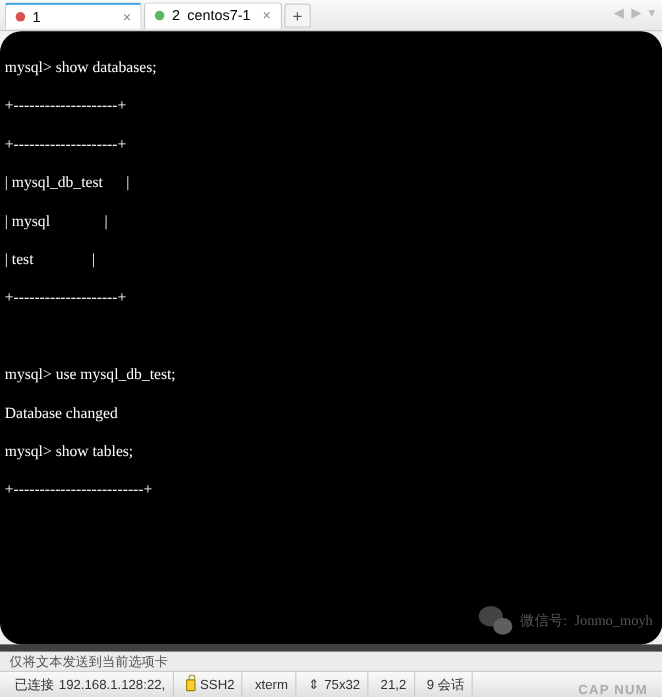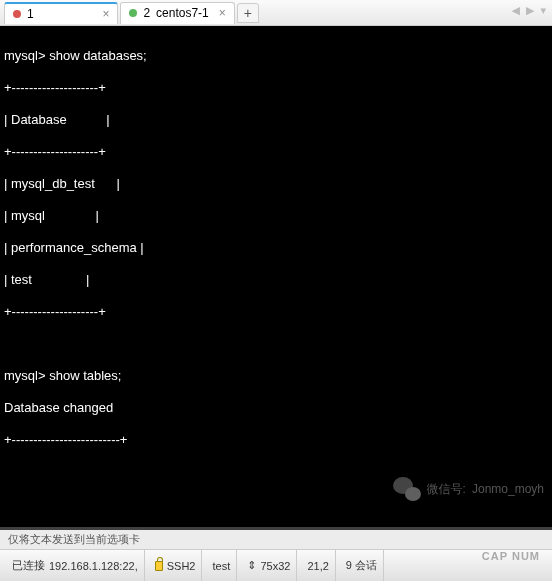--- a/index.html
+++ b/index.html
@@ -57,33 +57,34 @@
     }
     .tab-nav {
       position: absolute; right: 4px; top: 4px;
       display: flex; gap: 2px; align-items: center;
     }
     .tab-nav span { color: #bbb; font-size: 11px; cursor: pointer; padding: 0 2px; }
     .terminal {
       flex: 1;
       background: #000;
       color: #fff;
-      font-family: Liberation Sans, sans-serif;
+      font-family: Liberation Serif, serif;
       font-size: 13px;
       line-height: 16px;
       padding: 6px 4px 0 4px;
       white-space: pre;
       overflow: hidden;
       position: relative;
+      border-radius: 18px;
     }
     .terminal .line { min-height: 16px; }
     .watermark-area {
       position: absolute;
       right: 8px;
-      bottom: 24px;
+      bottom: 6px;
       display: flex;
       align-items: center;
       gap: 6px;
       color: #6a6a6a;
       font-size: 12px;
       opacity: 0.8;
     }
     .wechat-icon {
       width: 28px; height: 28px;
       position: relative;
@@ -94,33 +95,33 @@
       left: 0; top: 2px;
     }
     .wechat-icon .bubble-small {
       position: absolute; width: 16px; height: 14px;
       background: #777; border-radius: 50%;
       right: 0; bottom: 2px;
     }
     .hint-bar {
       height: 22px;
       background: #ececec;
-      border-top: 3px solid #404040;
+      border-top: 6px solid #404040;
       display: flex;
       align-items: center;
       padding: 0 8px;
       font-size: 11px;
       color: #555;
     }
     .status-bar {
-      height: 32px;
+      height: 22px;
       background: linear-gradient(to bottom, #fafafa, #e0e0e0);
       border-top: 1px solid #ccc;
       display: flex;
-      align-items: flex-start;
+      align-items: flex-end;
       padding: 0 6px;
       font-size: 11px;
       color: #333;
       gap: 4px;
     }
     .status-bar .seg {
       padding: 0 6px;
       border-right: 1px solid #ccc;
       display: flex;
       align-items: center;
@@ -168,30 +169,29 @@
   <div class="tab-nav">
     <span>◀</span>
     <span>▶</span>
     <span>▾</span>
   </div>
 </div>
 
 <div class="terminal">
 <div class="line"><span>mysql&gt;</span> <span>show databases;</span></div>
 <div class="line">+--------------------+</div>
-<div class="line">| Database           |</div>
 <div class="line">+--------------------+</div>
 <div class="line">| mysql_db_test      |</div>
 <div class="line">| mysql              |</div>
-<div class="line">| performance_schema |</div>
 <div class="line">| test               |</div>
 <div class="line">+--------------------+</div>
 <div class="line"> </div>
+<div class="line"><span>mysql&gt;</span> <span>use mysql_db_test;</span></div>
+<div class="line">Database changed</div>
 <div class="line"><span>mysql&gt;</span> <span>show tables;</span></div>
-<div class="line">Database changed</div>
 <div class="line">+-------------------------+</div>
 
 
 
 
 
 
 
 
 
@@ -220,21 +220,21 @@
 <div class="status-bar">
   <div class="seg">
     <span>已连接</span>
     <span>192.168.1.128:22,</span>
   </div>
   <div class="seg">
     <span class="lock-icon"></span>
     <span>SSH2</span>
   </div>
   <div class="seg">
-    <span>test</span>
+    <span>xterm</span>
   </div>
   <div class="seg">
     <span>⇕</span>
     <span>75x32</span>
   </div>
   <div class="seg">
     <span>21,2</span>
   </div>
   <div class="seg">
     <span>9 会话</span>

